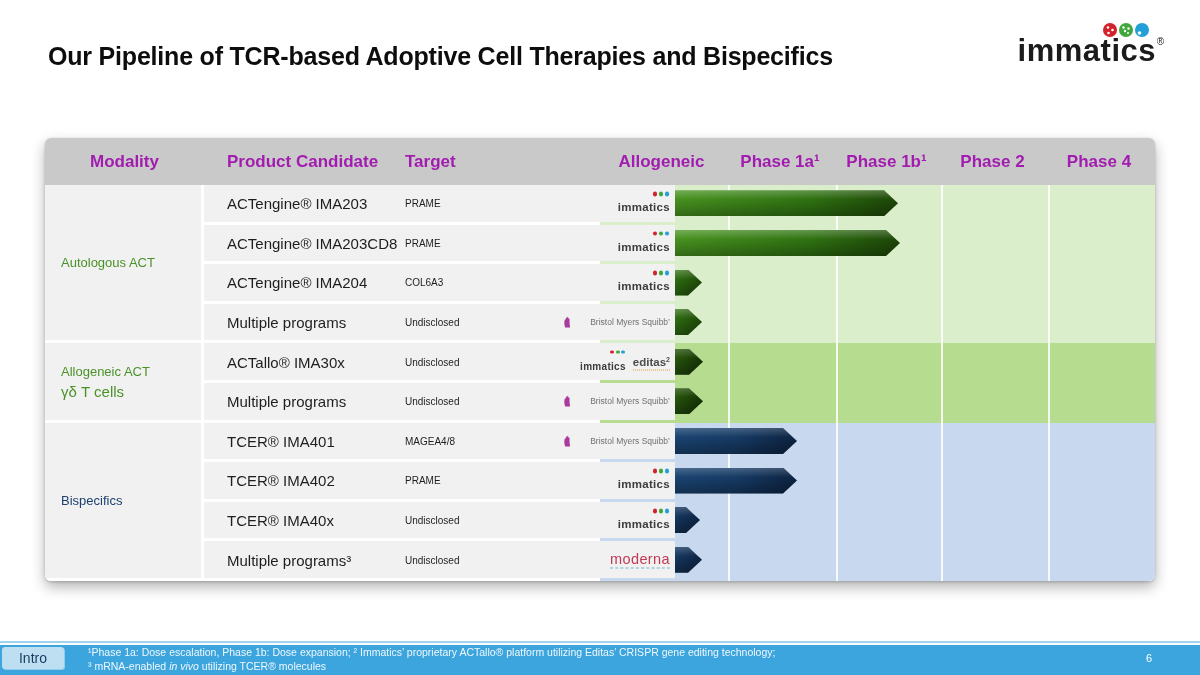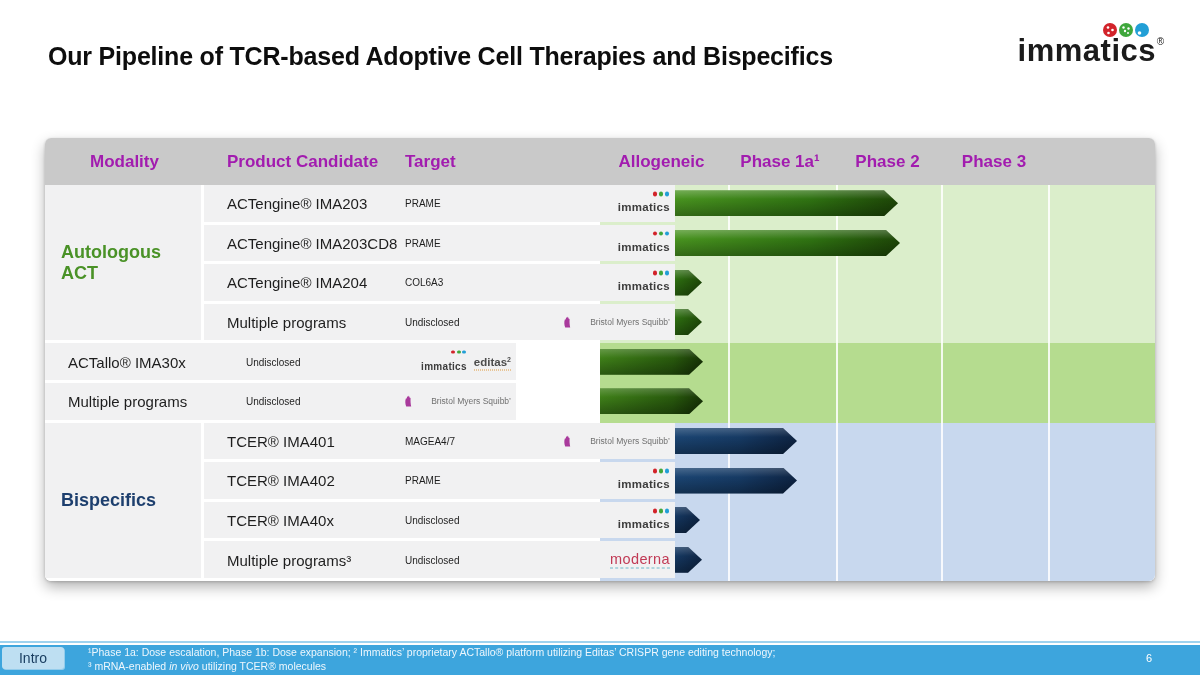--- a/index.html
+++ b/index.html
@@ -23,21 +23,21 @@
   .th-left span{position:absolute;top:50%;transform:translateY(-50%);white-space:nowrap;}
   .th-product{left:23px;}
   .th-target{left:201px;}
   .th-phases{width:555px;display:flex;}
   .th-phase{display:flex;align-items:center;justify-content:center;white-space:nowrap;}
 
   .tbody{position:relative;height:396px;background:#ffffff;}
   .groups{position:relative;}
   .group{display:flex;}
   .mod-cell{width:156px;margin-right:3px;background:#f1f1f2;display:flex;flex-direction:column;justify-content:center;padding-left:16px;box-sizing:border-box;}
-  .mod-label{font-size:18px;font-weight:bold;line-height:21px;}
+  .mod-label{font-size:13px;font-weight:normal;line-height:21px;}
   .mod-sub{font-size:15px;line-height:19px;}
   .theme-autologous .mod-label,.theme-allogeneic .mod-label,.theme-allogeneic .mod-sub{color:#4a9227;}
   .theme-bispecifics .mod-label{color:#1d3f6e;}
   .rows{width:471px;display:flex;flex-direction:column;}
   .prow{position:relative;height:39.6px;}
   .prow-bg{position:absolute;left:0;top:0;right:0;height:36.6px;background:#f1f1f2;}
   .cell-product{position:absolute;left:23px;top:50%;transform:translateY(-50%);font-size:15px;color:#1e1e1e;white-space:nowrap;}
   .cell-target{position:absolute;left:201px;top:50%;transform:translateY(-50%);font-size:10px;color:#1e1e1e;white-space:nowrap;}
   .cell-logo{position:absolute;right:5px;top:50%;transform:translateY(-50%);display:flex;align-items:center;}
 
@@ -108,22 +108,23 @@
   <div class="ptable">
     <div class="thead">
       <div class="th-mod">Modality</div>
       <div class="th-left">
         <span class="th-product">Product Candidate</span>
         <span class="th-target">Target</span>
       </div>
       <div class="th-phases" id="phase-headers">
           <div class="th-phase" style="width: 129px;">Allogeneic</div>
           <div class="th-phase" style="width: 108px;">Phase 1a¹</div>
+          <div class="th-phase" style="width: 105px;">Phase 1b¹</div>
           <div class="th-phase" style="width: 107px;">Phase 2</div>
-          <div class="th-phase" style="width: 106px;">Phase 3</div>
+          <div class="th-phase" style="width: 106px;">Phase 4</div>
         </div>
     </div>
     <div class="tbody">
       <div class="bar-layer" id="bar-layer">
           <div class="bar-bg bg-autologous" style="top: 0px; height: 158.4px;"></div>
           <div class="bar-bg bg-allogeneic" style="top: 158.4px; height: 79.2px;"></div>
           <div class="bar-bg bg-bispecifics" style="top: 237.6px; height: 158.4px;"></div>
           <div class="vsep" style="left: 128px;"></div>
           <div class="vsep" style="left: 236px;"></div>
           <div class="vsep" style="left: 341px;"></div>
@@ -194,20 +195,24 @@
                         <path d="M2.2 11.5 C1.2 8.8 1 6 1.8 3.8 C2 3.1 2.9 3.2 2.9 4 L2.9 2.2 C2.9 1.4 3.8 1.4 3.8 2.2 L3.8 1.4 C3.8 0.6 4.7 0.6 4.7 1.4 L4.7 2 C4.7 1.3 5.6 1.3 5.6 2.1 L5.6 3 C5.8 2.4 6.7 2.6 6.6 3.4 C6.4 5.6 6.6 8.5 7.2 11.5 Z" fill="#a93a9c"></path>
                       </svg>
                       <span class="bms-t">Bristol Myers Squibb’</span>
                     </span>
                   </span>
                 </div>
               </div>
             </div>
           </div>
           <div class="group theme-allogeneic" style="height: 79.2px;">
+            <div class="mod-cell theme-allogeneic" style="height: 76.2px;">
+              <div class="mod-label">Allogeneic ACT</div>
+              <div class="mod-sub">γδ T cells</div>
+            </div>
             <div class="rows">
               <div class="prow">
                 <div class="prow-bg">
                   <span class="cell-product">ACTallo® IMA30x</span>
                   <span class="cell-target">Undisclosed</span>
                   <span class="cell-logo">
                     <span class="lg-combo">
                       <span class="lg-imm small"><span class="dots">
                           <i class="dot-r"></i>
                           <i class="dot-g"></i>
@@ -235,21 +240,21 @@
             </div>
           </div>
           <div class="group theme-bispecifics" style="height: 158.4px;">
             <div class="mod-cell theme-bispecifics" style="height: 155.4px;">
               <div class="mod-label">Bispecifics</div>
             </div>
             <div class="rows">
               <div class="prow">
                 <div class="prow-bg">
                   <span class="cell-product">TCER® IMA401</span>
-                  <span class="cell-target">MAGEA4/7</span>
+                  <span class="cell-target">MAGEA4/8</span>
                   <span class="cell-logo">
                     <span class="lg-bms">
                       <svg width="9" height="12" viewBox="0 0 9 12">
                         <path d="M2.2 11.5 C1.2 8.8 1 6 1.8 3.8 C2 3.1 2.9 3.2 2.9 4 L2.9 2.2 C2.9 1.4 3.8 1.4 3.8 2.2 L3.8 1.4 C3.8 0.6 4.7 0.6 4.7 1.4 L4.7 2 C4.7 1.3 5.6 1.3 5.6 2.1 L5.6 3 C5.8 2.4 6.7 2.6 6.6 3.4 C6.4 5.6 6.6 8.5 7.2 11.5 Z" fill="#a93a9c"></path>
                       </svg>
                       <span class="bms-t">Bristol Myers Squibb’</span>
                     </span>
                   </span>
                 </div>
               </div>

